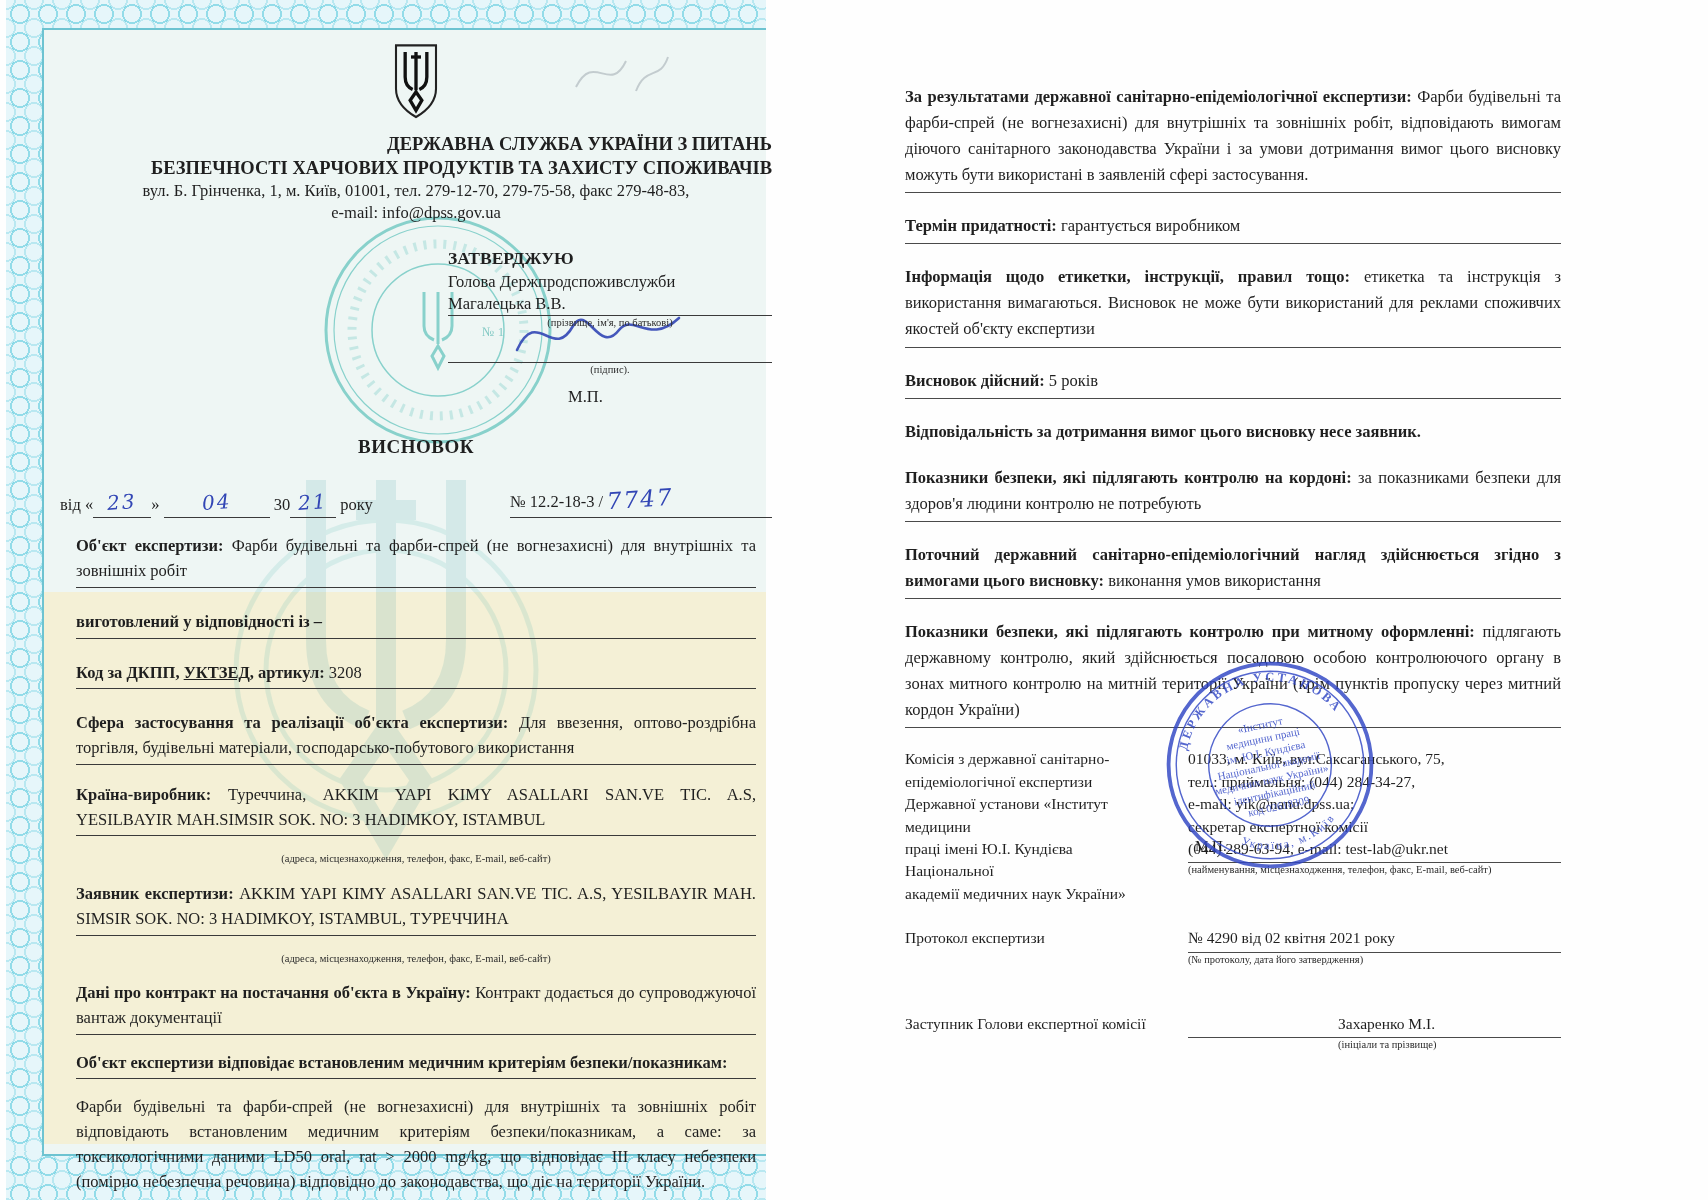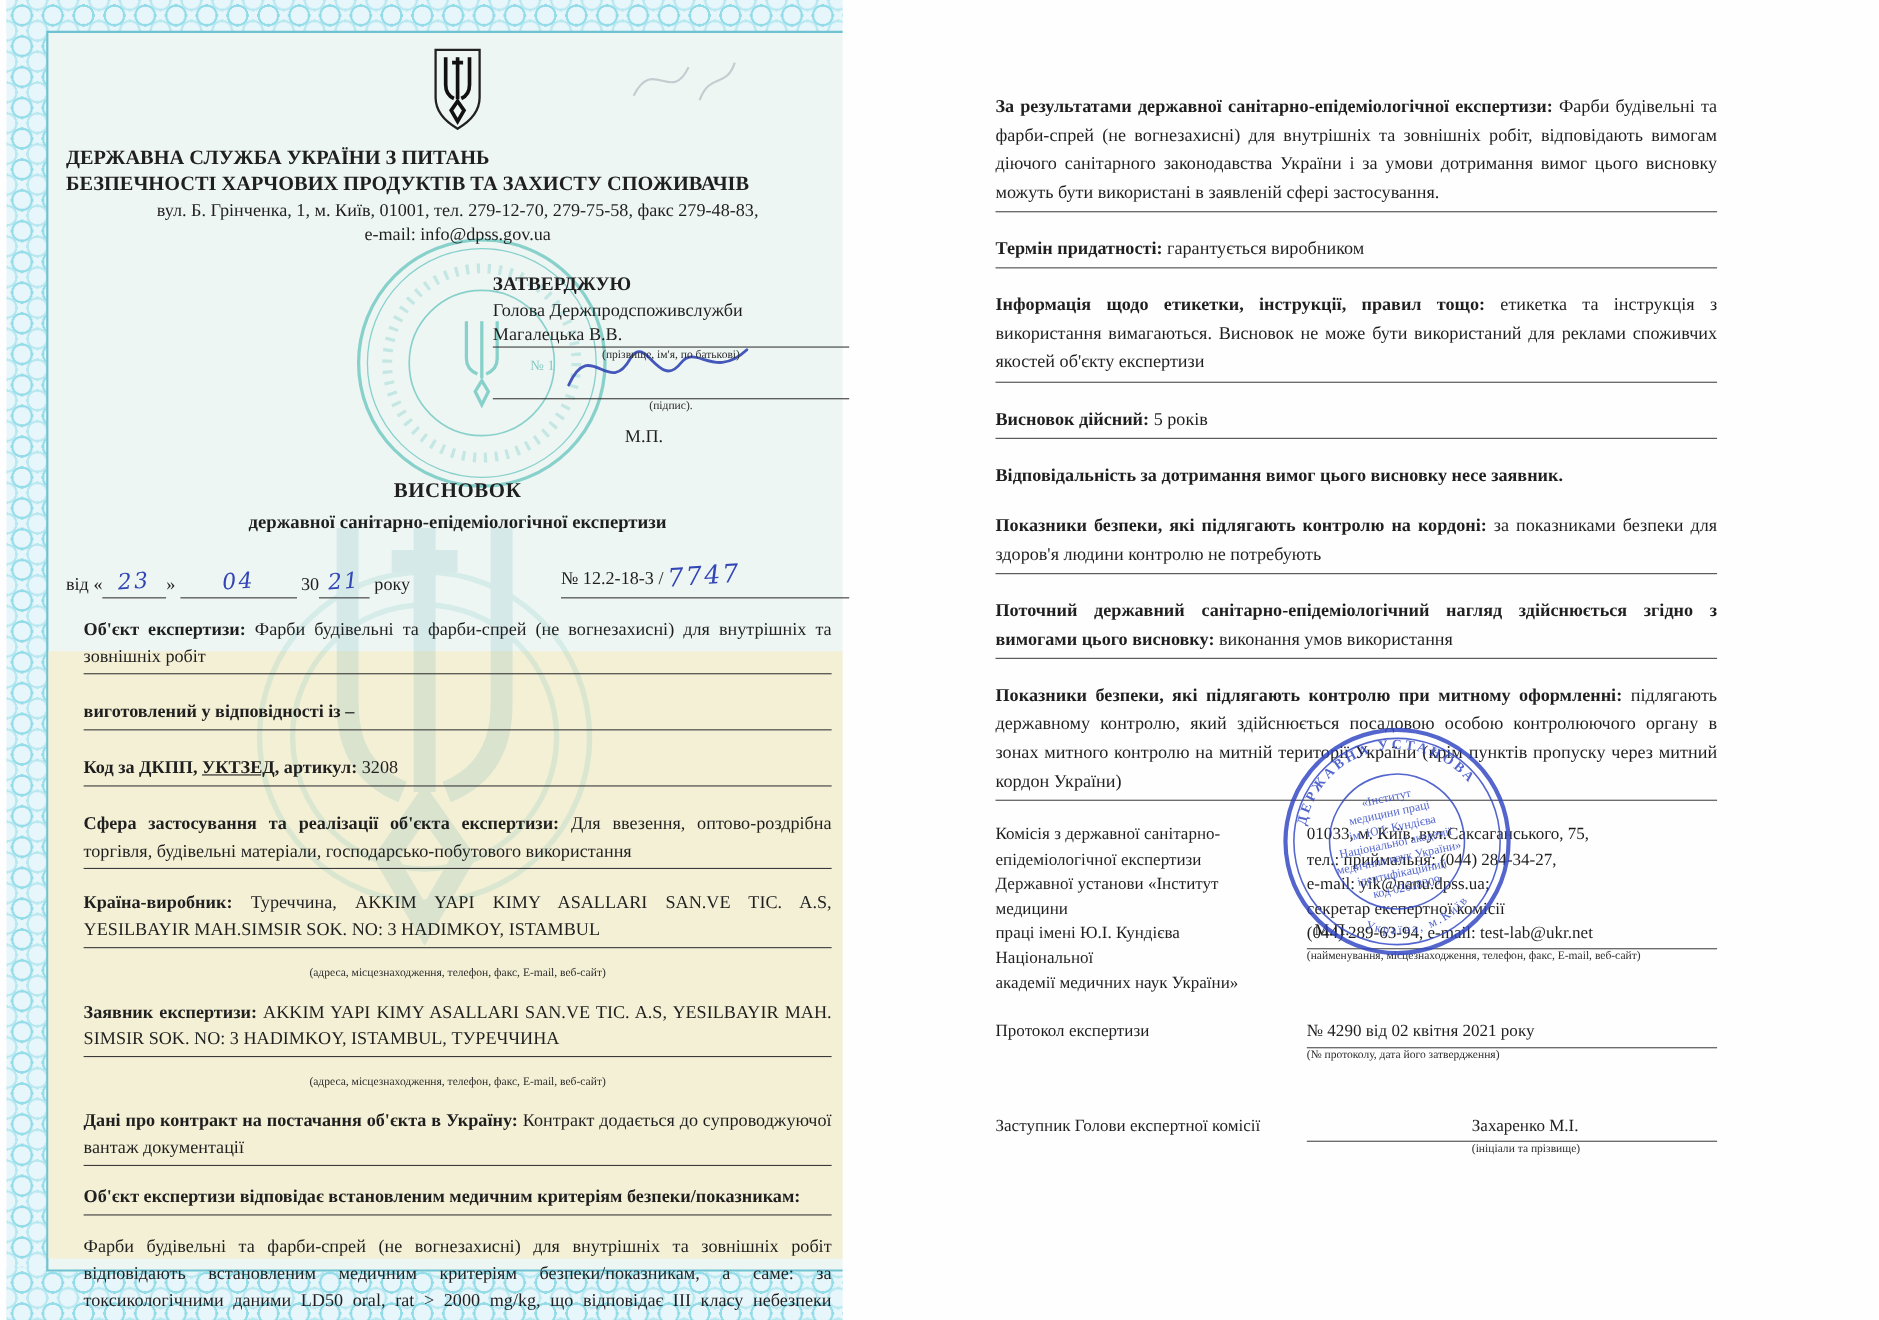--- a/index.html
+++ b/index.html
@@ -25,21 +25,21 @@
   .wm { position:absolute; opacity:.12; }
   .wm-rosette { left:210px; top:430px; }
   .left-stamp { position:absolute; left:314px; top:212px; opacity:.55; }
   .pencil { position:absolute; left:560px; top:45px; opacity:.5; }
   .sig { position:absolute; left:505px; top:300px; opacity:.9; }
 
   .content { position:absolute; left:46px; top:30px; width:712px;
              font-size:16.5px; line-height:1.5; z-index:2; }
   .pad { padding:12px 4px 0 8px; }
   .emblem { display:block; margin:0 auto 10px; }
-  .tt { text-align:left; font-weight:bold; font-size:18.5px; line-height:1.3; }
+  .tt { text-align:right; font-weight:bold; font-size:18.5px; line-height:1.3; }
   .addr { text-align:center; font-size:16.5px; line-height:1.35; }
 
   .approve { width:324px; margin:20px 0 0 auto; }
   .approve .hd { font-weight:bold; font-size:17.5px; }
   .approve .pos { font-size:16.5px; line-height:1.35; }
   .ulne { border-bottom:1.2px solid #3a3a3a; }
   .cap { font-size:10.5px; text-align:center; color:#2c2c2c; line-height:1.3; }
   .sigblank { height:32px; border-bottom:1.2px solid #3a3a3a; }
   .mp { margin:8px 0 0 120px; font-size:16.5px; }
 
@@ -147,21 +147,20 @@
         <div class="hd">ЗАТВЕРДЖУЮ</div>
         <div class="pos">Голова Держпродспоживслужби</div>
         <div class="pos ulne">Магалецька В.В.</div>
         <div class="cap">(прізвище, ім'я, по батькові)</div>
         <div class="sigblank"></div>
         <div class="cap">(підпис).</div>
         <div class="mp">М.П.</div>
       </div>
 
       <div class="doc-title">ВИСНОВОК</div>
-      <div class="doc-sub">державної санітарно-епідеміологічної експертизи</div>
 
       <div class="daterow">
         <div>
           <span>від «</span><span class="blank w58"><span class="hw">23</span></span><span>»</span>
           <span class="blank w106"><span class="hw">04</span></span>
           <span>30</span><span class="blank w46"><span class="hw">21</span></span>
           <span>року</span>
         </div>
         <div class="numgroup">
           <span>№ 12.2-18-3 /</span>

